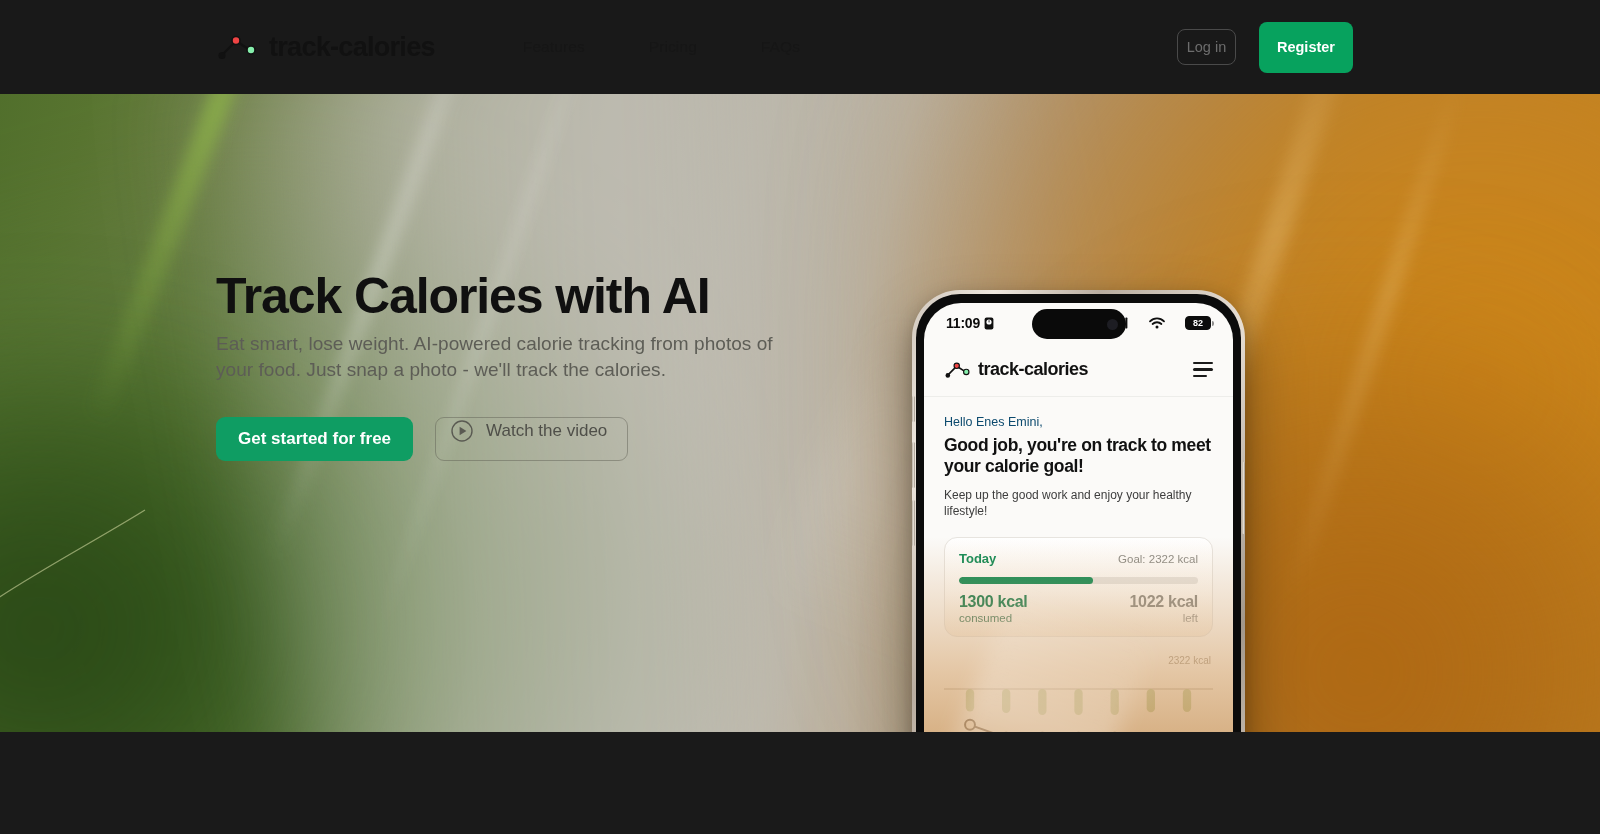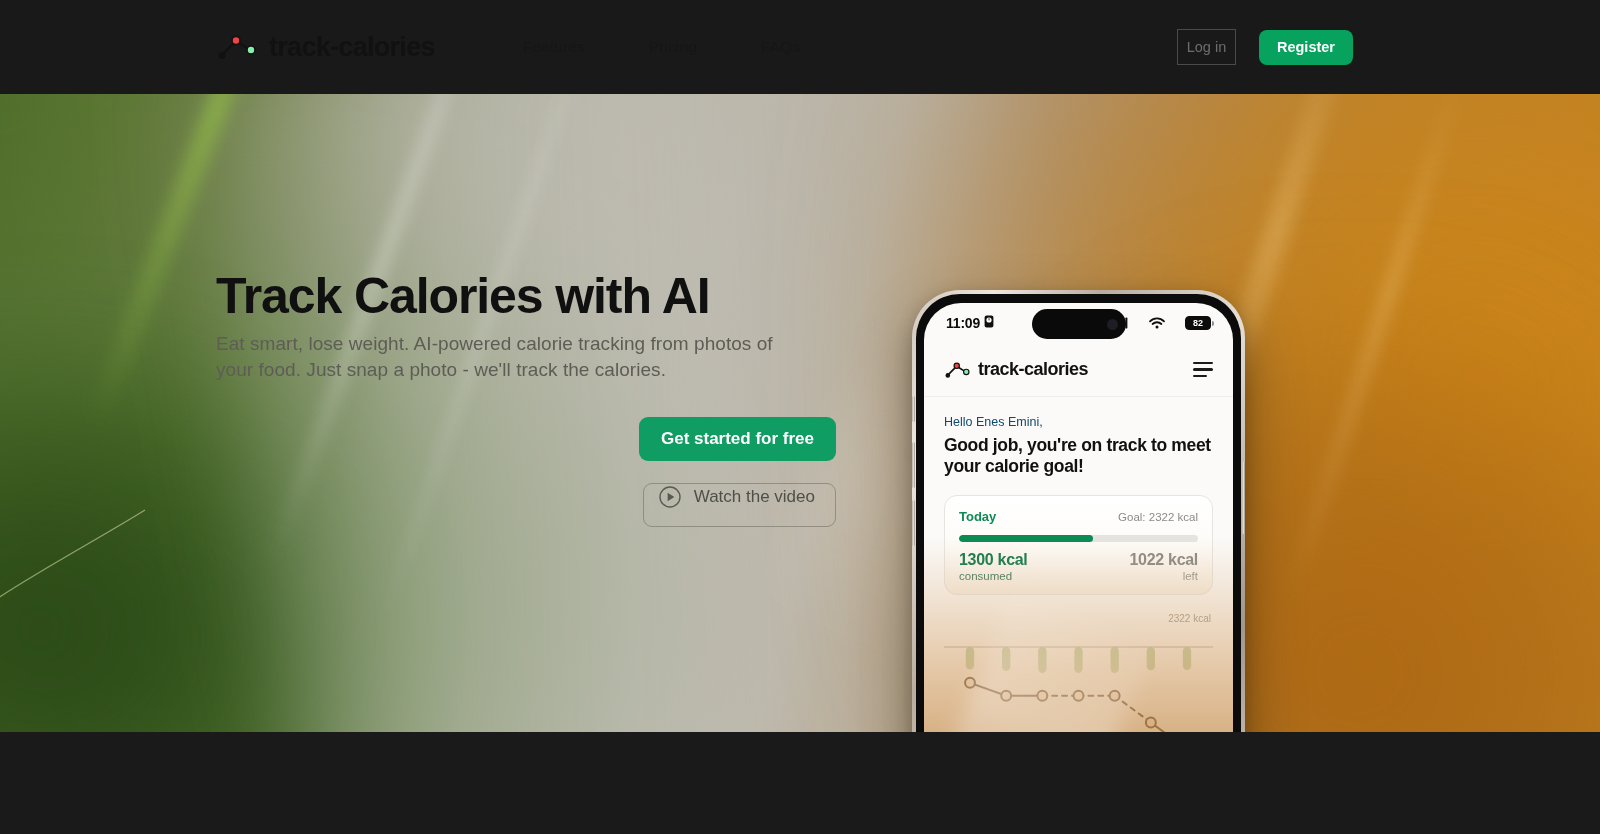--- a/index.html
+++ b/index.html
@@ -28,28 +28,28 @@
   .nav { display: flex; align-items: center; gap: 0; margin-left: 56px; }
   .nav a {
     font-size: 15.5px; color: #161616; text-decoration: none;
     padding: 10px 32px; display: block; letter-spacing: 0.1px;
   }
   .header-actions {
     margin-left: auto; margin-right: 247px;
     display: flex; align-items: center; gap: 23px;
   }
   .btn-login {
-    width: 59px; height: 36px; border-radius: 0;
+    width: 59px; height: 36px; border-radius: 8px;
     border: 1px solid #4a4a4a; background: transparent;
     color: #6d6d6d; font-size: 14.5px; font-family: inherit;
     display: flex; align-items: center; justify-content: center;
     cursor: pointer;
   }
   .btn-register {
-    height: 35px; padding: 0 18px; border-radius: 8px; border: none;
+    height: 51px; padding: 0 18px; border-radius: 8px; border: none;
     background: #07a25e; color: #ffffff;
     font-size: 14.5px; font-weight: bold; font-family: inherit;
     display: flex; align-items: center; justify-content: center;
     cursor: pointer;
   }
 
   
   .hero {
     position: absolute; top: 78px; left: 0;
     width: 1600px; height: 654px;
@@ -133,21 +133,21 @@
   .hero-copy { position: absolute; left: 216px; top: 191px; width: 620px; }
   .hero-title {
     font-size: 50px; font-weight: bold; color: #101010;
     letter-spacing: -1.1px; line-height: 1.08;
   }
   .hero-sub {
     margin-top: 8px;
     font-size: 19px; line-height: 1.38; color: #5d5d56;
     letter-spacing: 0.05px; max-width: 560px;
   }
-  .hero-cta { margin-top: 34px; display: flex; align-items: flex-end; gap: 22px; flex-direction: column; }
+  .hero-cta { margin-top: 34px; display: flex; align-items: center; gap: 22px; }
   .cta-primary {
     height: 44px; padding: 0 22px; border: none; border-radius: 9px;
     background: #0f9d63; color: #fff;
     font-size: 17px; font-weight: bold; font-family: inherit;
     display: flex; align-items: center; cursor: pointer;
   }
   .cta-secondary {
     height: 44px; padding: 0 20px 16px 14px; border-radius: 9px;
     border: 1px solid rgba(90,90,80,0.45); background: transparent;
     display: flex; align-items: center; gap: 12px;
@@ -186,21 +186,21 @@
   .pb-volup  { left: 0px; top: 152px; height: 46px; }
   .pb-voldn  { left: 0px; top: 210px; height: 46px; }
   .pb-power  { right: 0px; top: 172px; height: 72px; }
 
   
   .statusbar {
     height: 40px; position: relative;
     display: flex; align-items: center; justify-content: space-between;
     padding: 0 22px; color: #0c0c0c;
   }
-  .sb-time { font-size: 14px; font-weight: bold; display: flex; align-items: flex-start; gap: 4px; letter-spacing: -0.2px; }
+  .sb-time { font-size: 14px; font-weight: bold; display: flex; align-items: center; gap: 4px; letter-spacing: -0.2px; }
   .sb-right { display: flex; align-items: center; gap: 20px; }
   .island {
     position: absolute; left: 50%; top: 6px; transform: translateX(-50%);
     width: 94px; height: 30px; border-radius: 16px; background: #0a0a0a;
     display: flex; align-items: center; justify-content: flex-end; padding-right: 8px;
   }
   .island-cam { width: 11px; height: 11px; border-radius: 50%; background: #1d1d23; }
   .battery {
     width: 26px; height: 14px; border: 1.3px solid #0c0c0c; border-radius: 4px;
     position: relative; display: flex; align-items: center; justify-content: center;
@@ -395,20 +395,21 @@
             <div class="burger">
               <i></i>
                 <i></i>
                 <i></i>
             </div>
           </div>
 
           <div class="app-body">
             <div class="greet">Hello Enes Emini,</div>
             <div class="headline">Good job, you're on track to meet your calorie goal!</div>
+            <div class="subline">Keep up the good work and enjoy your healthy lifestyle!</div>
 
             <div class="cal-card">
               <div class="cc-top">
                 <span class="cc-today">Today</span>
                 <span class="cc-goal">Goal: 2322 kcal</span>
               </div>
               <div class="cc-bar">
                 <div class="cc-bar-fill" id="progress-fill" style="width: 56%;"></div>
               </div>
               <div class="cc-bottom">

